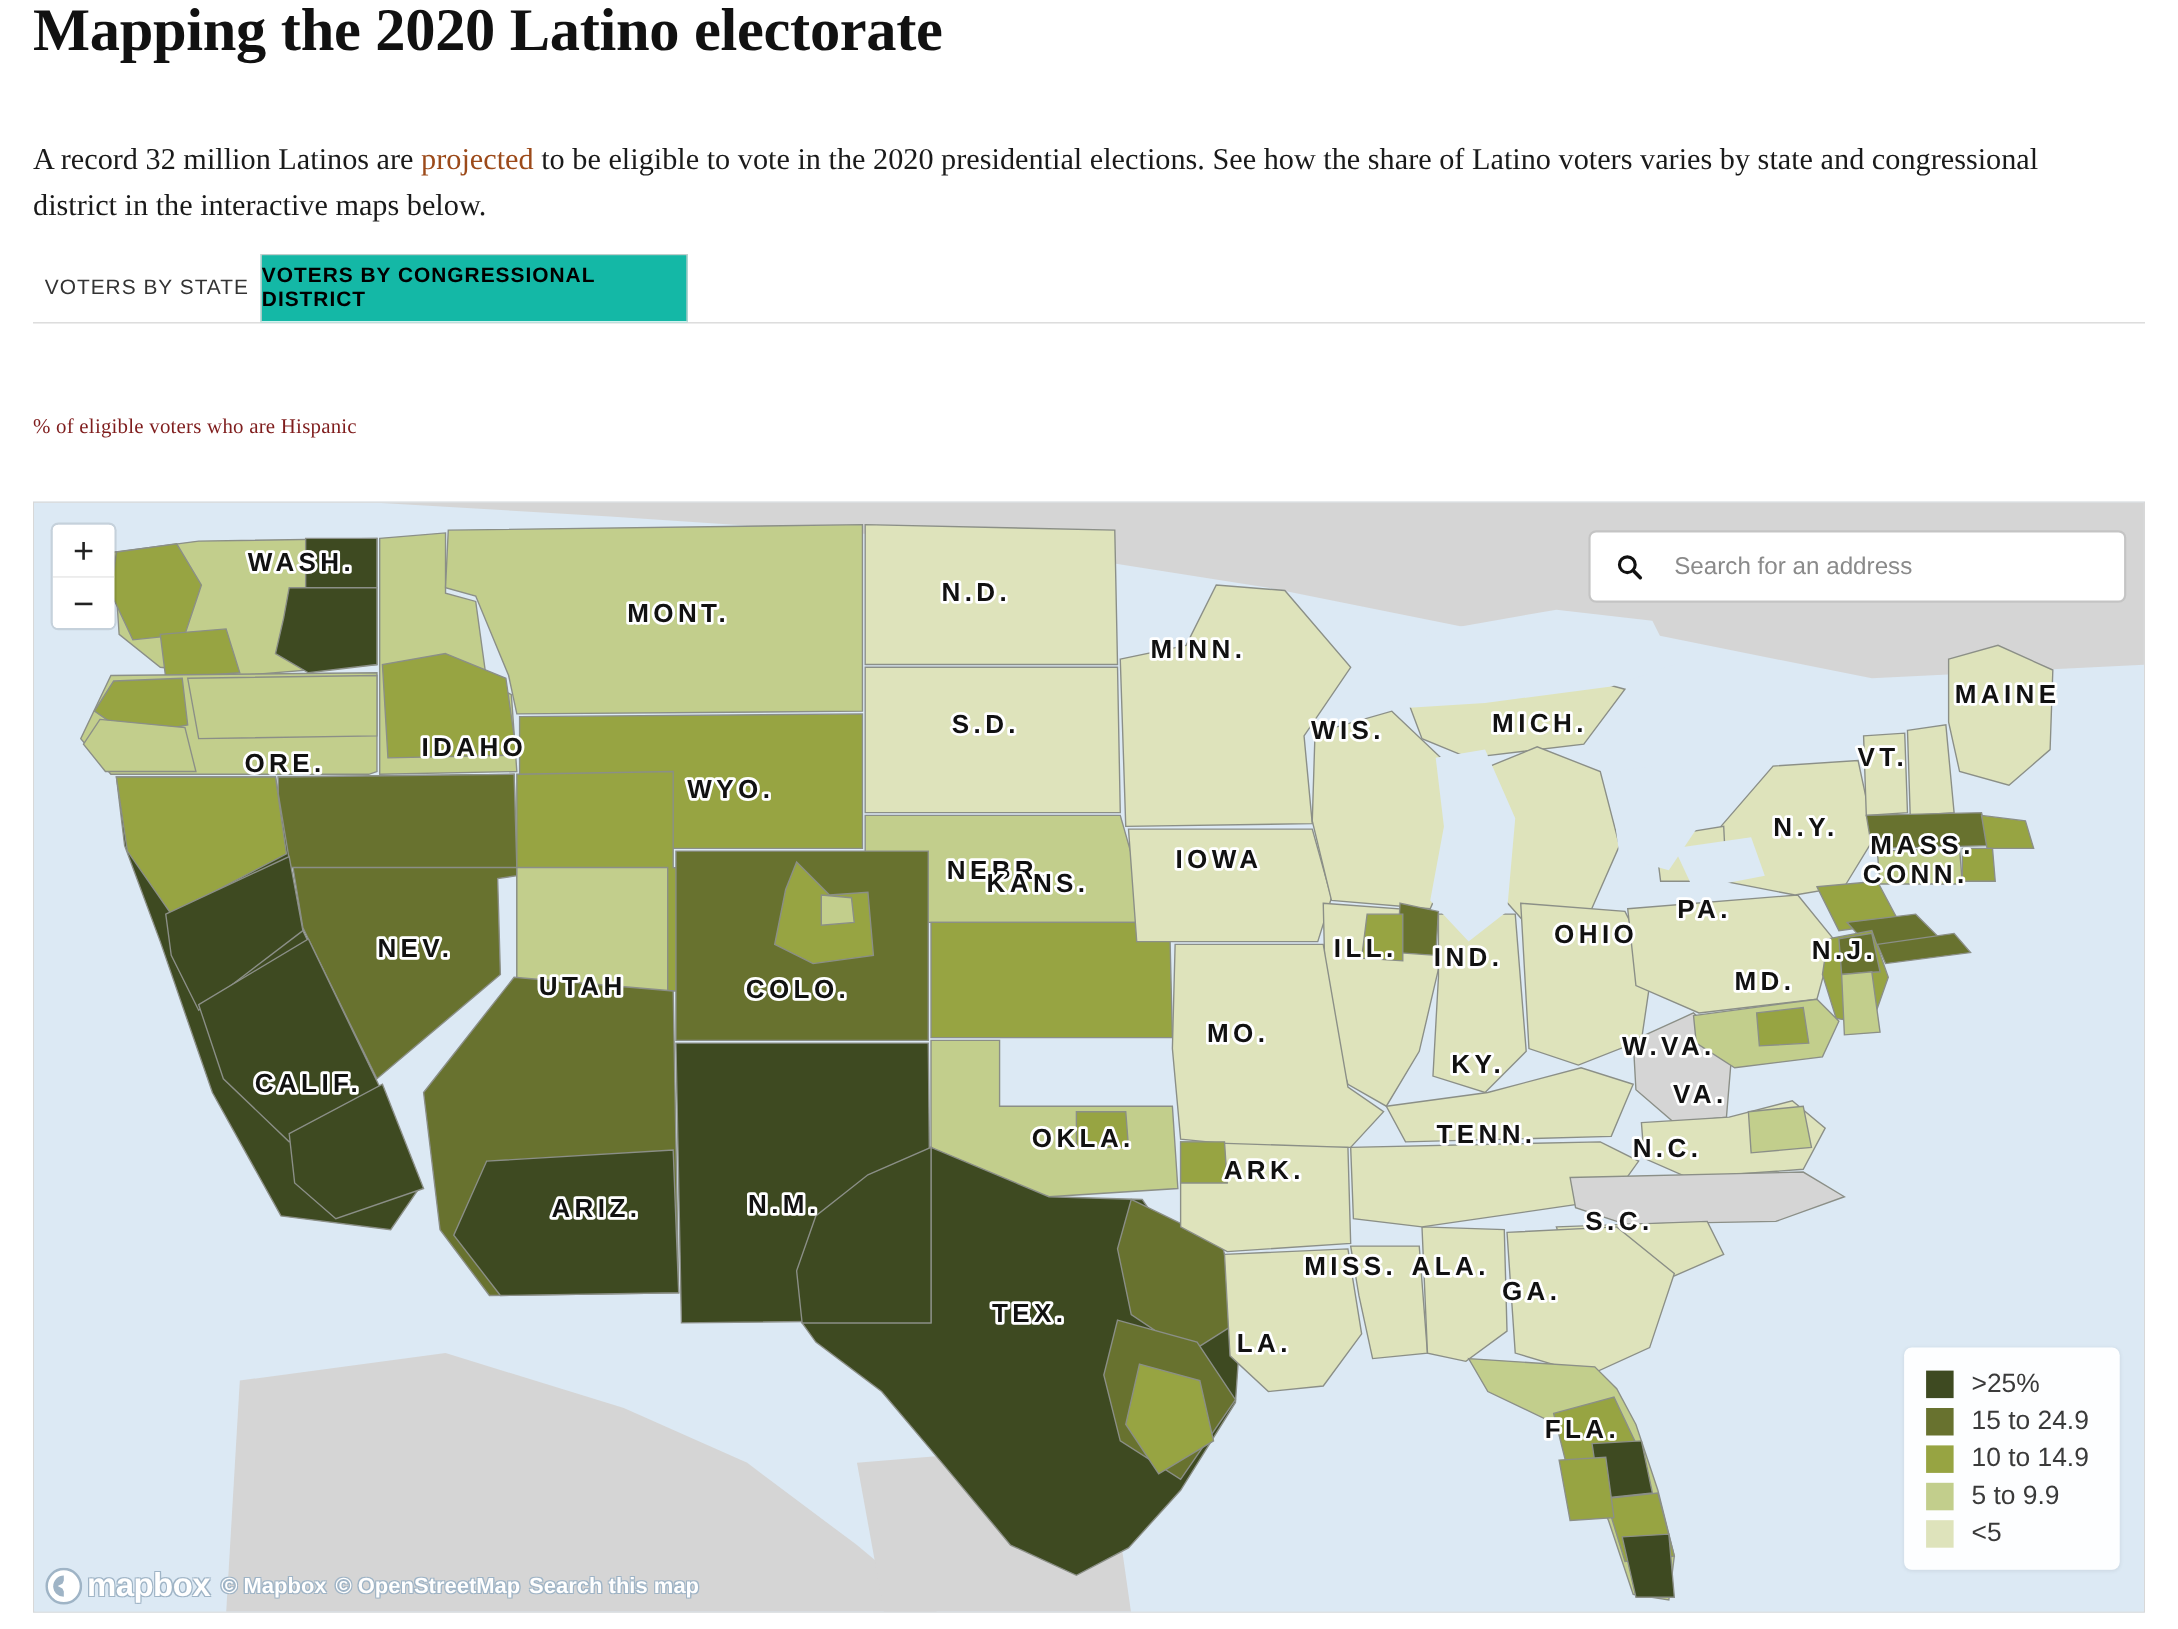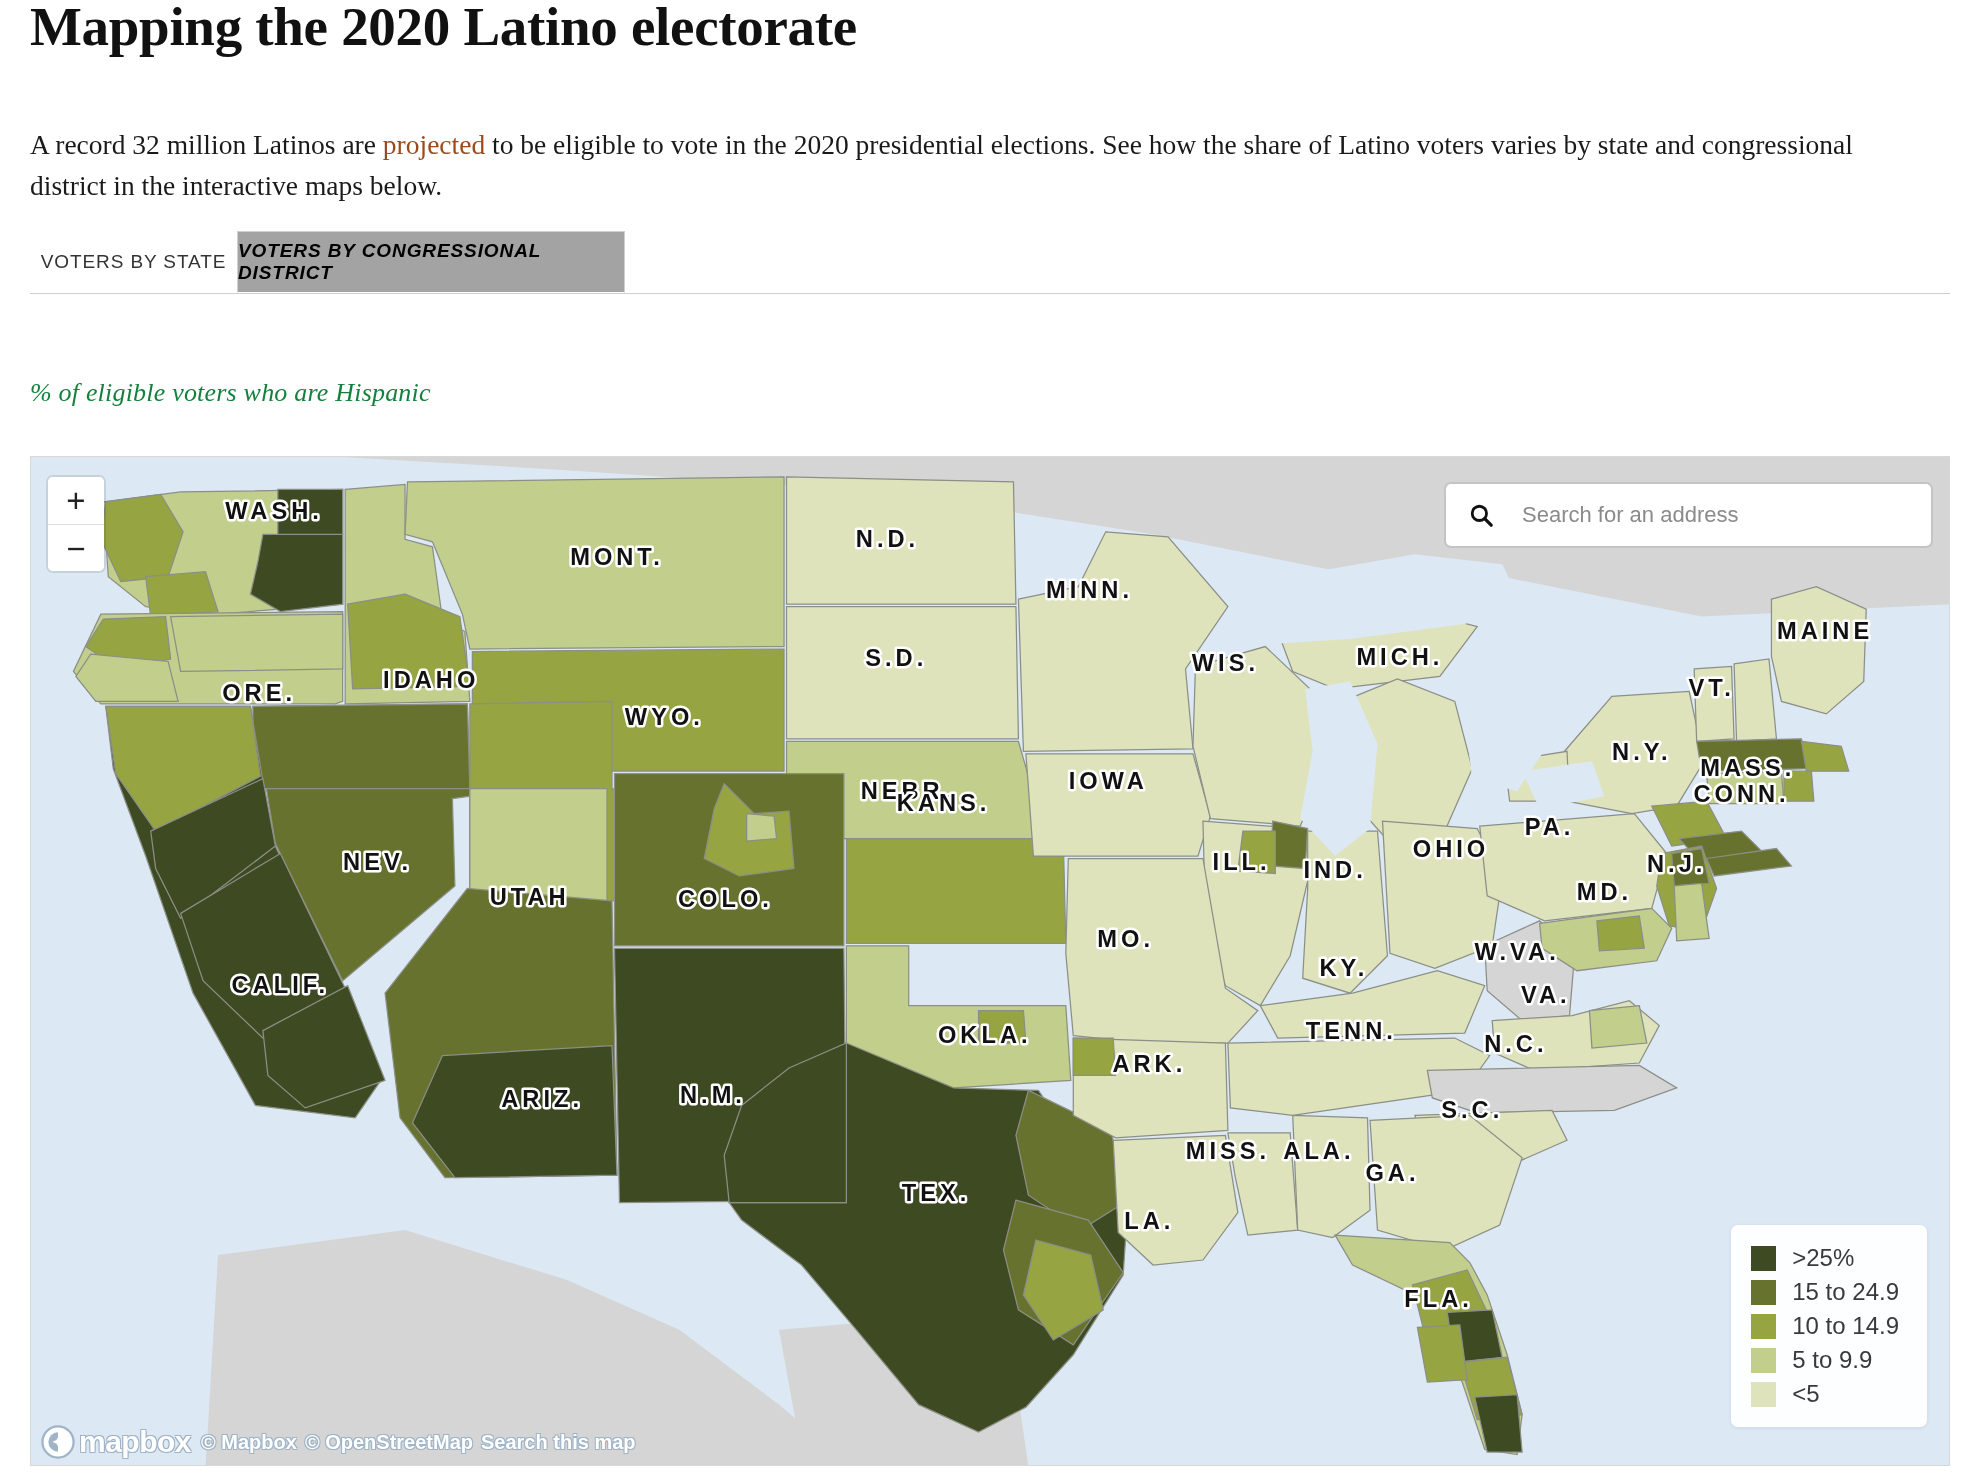--- a/index.html
+++ b/index.html
@@ -65,34 +65,32 @@
   }
   .tab-inactive {
     left: 0;
     width: 207px;
   }
   .tab-active {
     left: 207px;
     width: 388px;
     font-weight: 700;
     color: #000000;
-    background: #a3a3a3;
+    background: #14b8a6;
     border: 1px solid #cfcfcf;
     border-bottom: 1px solid #ffffff;
     z-index: 3;
-    font-style: italic;
   }
 
   
   .chart-subtitle {
     position: absolute;
     top: 378px; left: 30px;
-    font-style: italic;
-    font-size: 26px;
-    color: #15803d;
+    font-size: 19px;
+    color: #7f1d1d;
     letter-spacing: 0.2px;
   }
 
   
   .map-wrap {
     position: absolute;
     top: 456px; left: 30px;
     width: 1920px; height: 1010px;
     border: 1px solid #d8d8d8;
     overflow: hidden;

